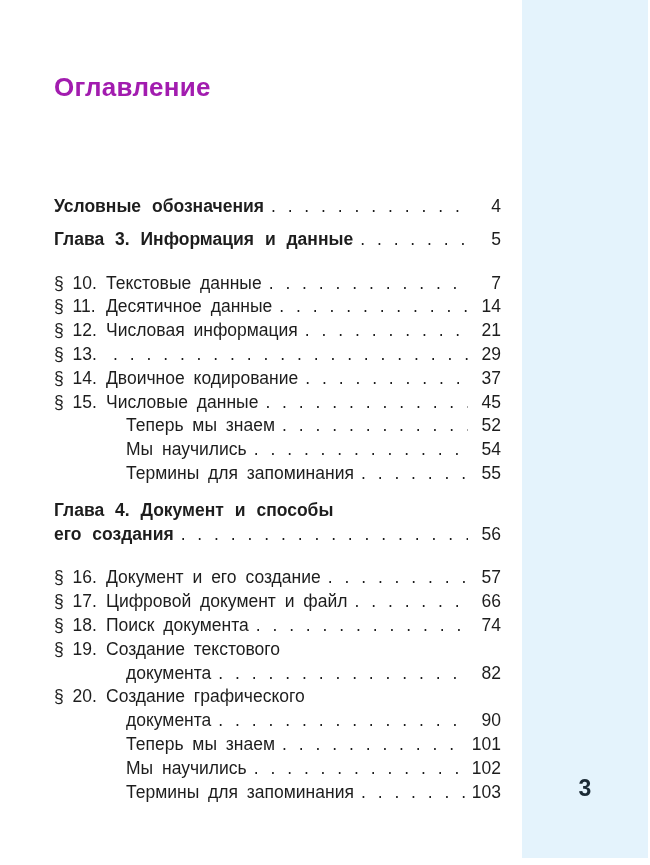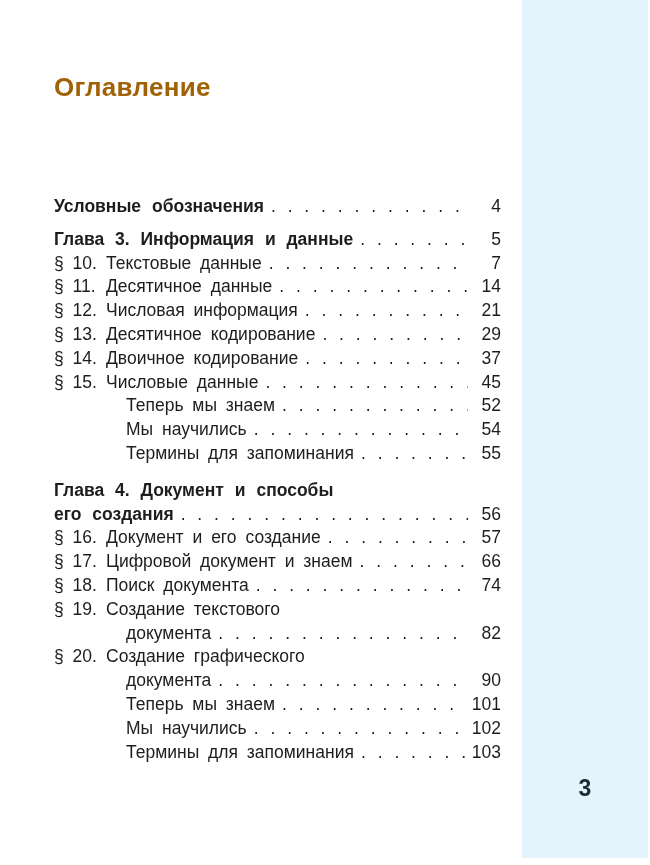--- a/index.html
+++ b/index.html
@@ -25,21 +25,21 @@
     font-size: 23px;
     font-weight: 700;
     color: #1b2a35;
   }
   .doc-title {
     position: absolute;
     left: 54px; top: 72px;
     font-size: 26px;
     font-weight: 700;
     letter-spacing: 0.3px;
-    color: #a16207;
+    color: #a21caf;
   }
   .toc {
     position: absolute;
     left: 54px; top: 195px;
     width: 447px;
   }
   .row {
     display: flex;
     align-items: center;
     line-height: 23.8px;
@@ -62,21 +62,21 @@
   }
   .leader::after {
     content: ". . . . . . . . . . . . . . . . . . . . . . . . . . . . . . . . . . . . . . . . . . . . . . . . . .";
   }
   .pagenum {
     flex: none;
     min-width: 28px;
     text-align: right;
     font-weight: 400;
   }
-  .gap-sm { margin-top: 0; }
+  .gap-sm { margin-top: 20px; }
   .gap-md { margin-top: 9px; }
   .gap-lg { margin-top: 13px; }
 </style>
 </head>
 <body>
 
 <div class="side-stripe"></div>
 <div class="bottom-page-number">3</div>
 
 <h1 class="doc-title">Оглавление</h1>
@@ -111,21 +111,20 @@
 
   <div class="row">
     <span class="num">§ 12.</span>
     <span class="title">Числовая информация</span>
     <span class="leader"></span>
     <span class="pagenum">21</span>
   </div>
 
   <div class="row">
     <span class="num">§ 13.</span>
-    <span class="title">Десятичное кодирование</span>
     <span class="leader"></span>
     <span class="pagenum">29</span>
   </div>
 
   <div class="row">
     <span class="num">§ 14.</span>
     <span class="title">Двоичное кодирование</span>
     <span class="leader"></span>
     <span class="pagenum">37</span>
   </div>
@@ -166,21 +165,21 @@
 
   <div class="row gap-sm">
     <span class="num">§ 16.</span>
     <span class="title">Документ и его создание</span>
     <span class="leader"></span>
     <span class="pagenum">57</span>
   </div>
 
   <div class="row">
     <span class="num">§ 17.</span>
-    <span class="title">Цифровой документ и знаем</span>
+    <span class="title">Цифровой документ и файл</span>
     <span class="leader"></span>
     <span class="pagenum">66</span>
   </div>
 
   <div class="row">
     <span class="num">§ 18.</span>
     <span class="title">Поиск документа</span>
     <span class="leader"></span>
     <span class="pagenum">74</span>
   </div>

